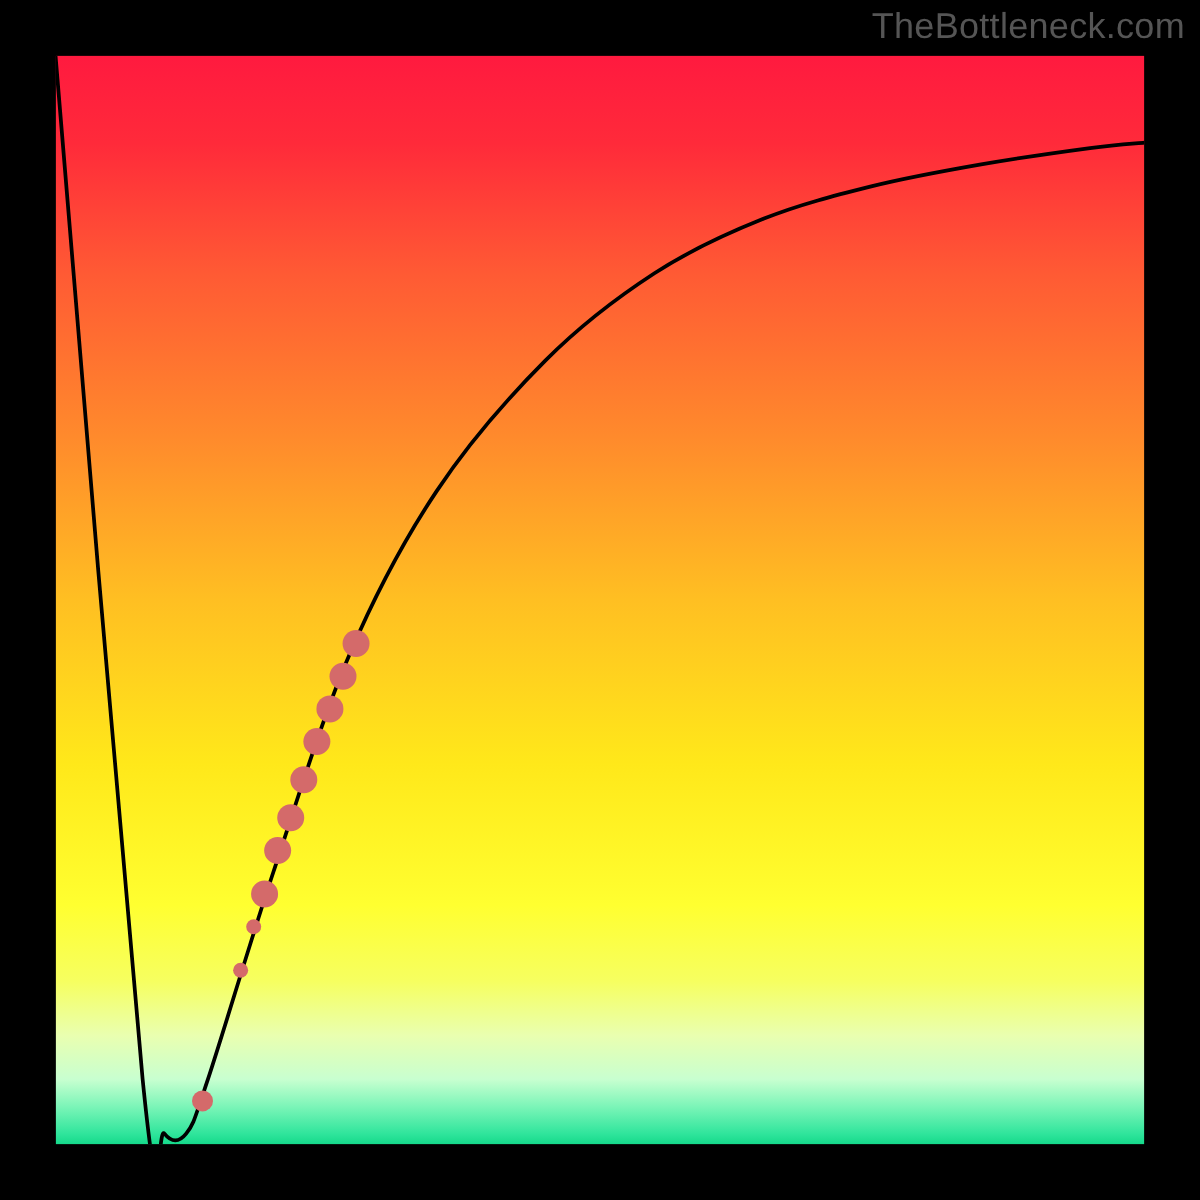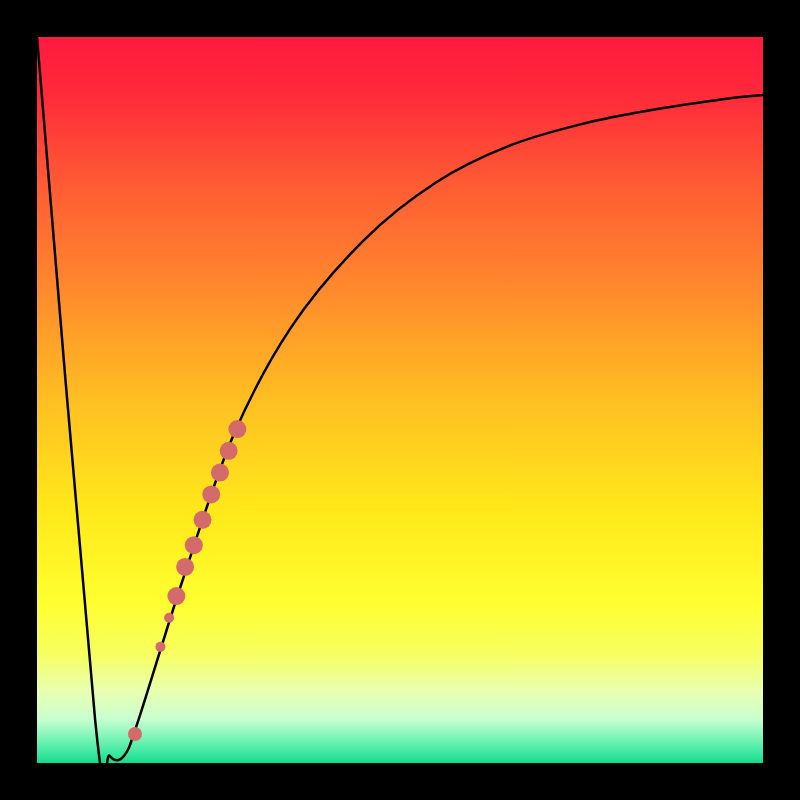--- a/index.html
+++ b/index.html
@@ -57,20 +57,21 @@
     width: 726px;
     height: 726px;
     display: block;
     z-index: 4;
   }
 </style>
 </head>
 <body>
 
 <div class="outer">
+  <div class="watermark">TheBottleneck.com</div>
 
   <div class="plot">
     <svg class="bg" viewBox="0 0 726 726" preserveAspectRatio="none">
       <defs>
         <linearGradient id="bgGrad" x1="0" y1="0" x2="0" y2="1">
             <stop offset="0%" stop-color="#ff1a3f"></stop>
             <stop offset="8%" stop-color="#ff2a3a"></stop>
             <stop offset="20%" stop-color="#ff5a34"></stop>
             <stop offset="35%" stop-color="#ff8a2c"></stop>
             <stop offset="50%" stop-color="#ffbf22"></stop>

